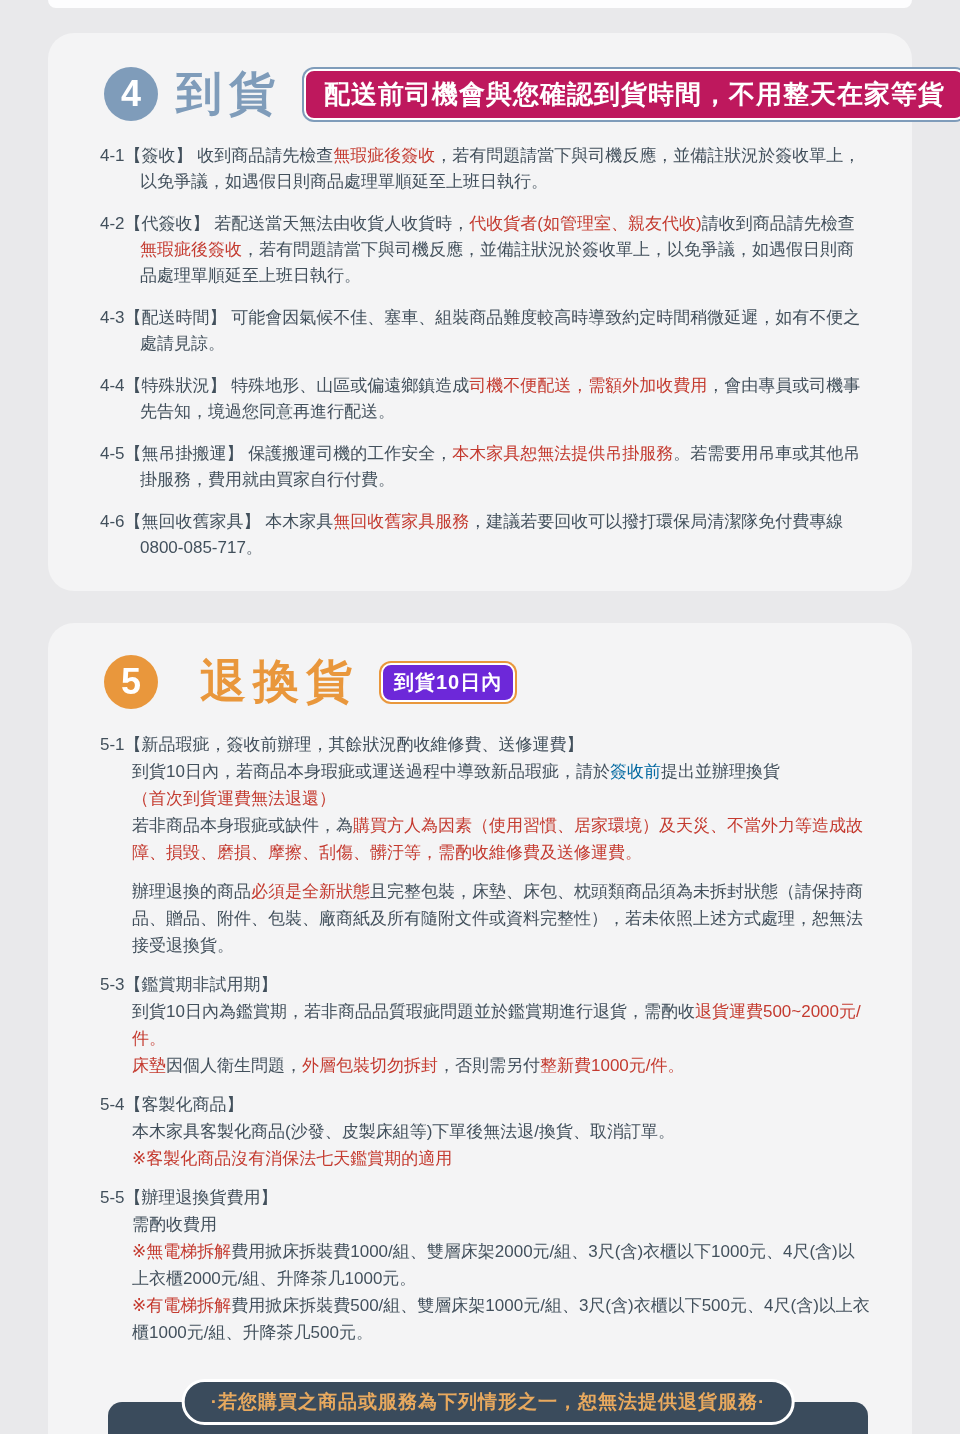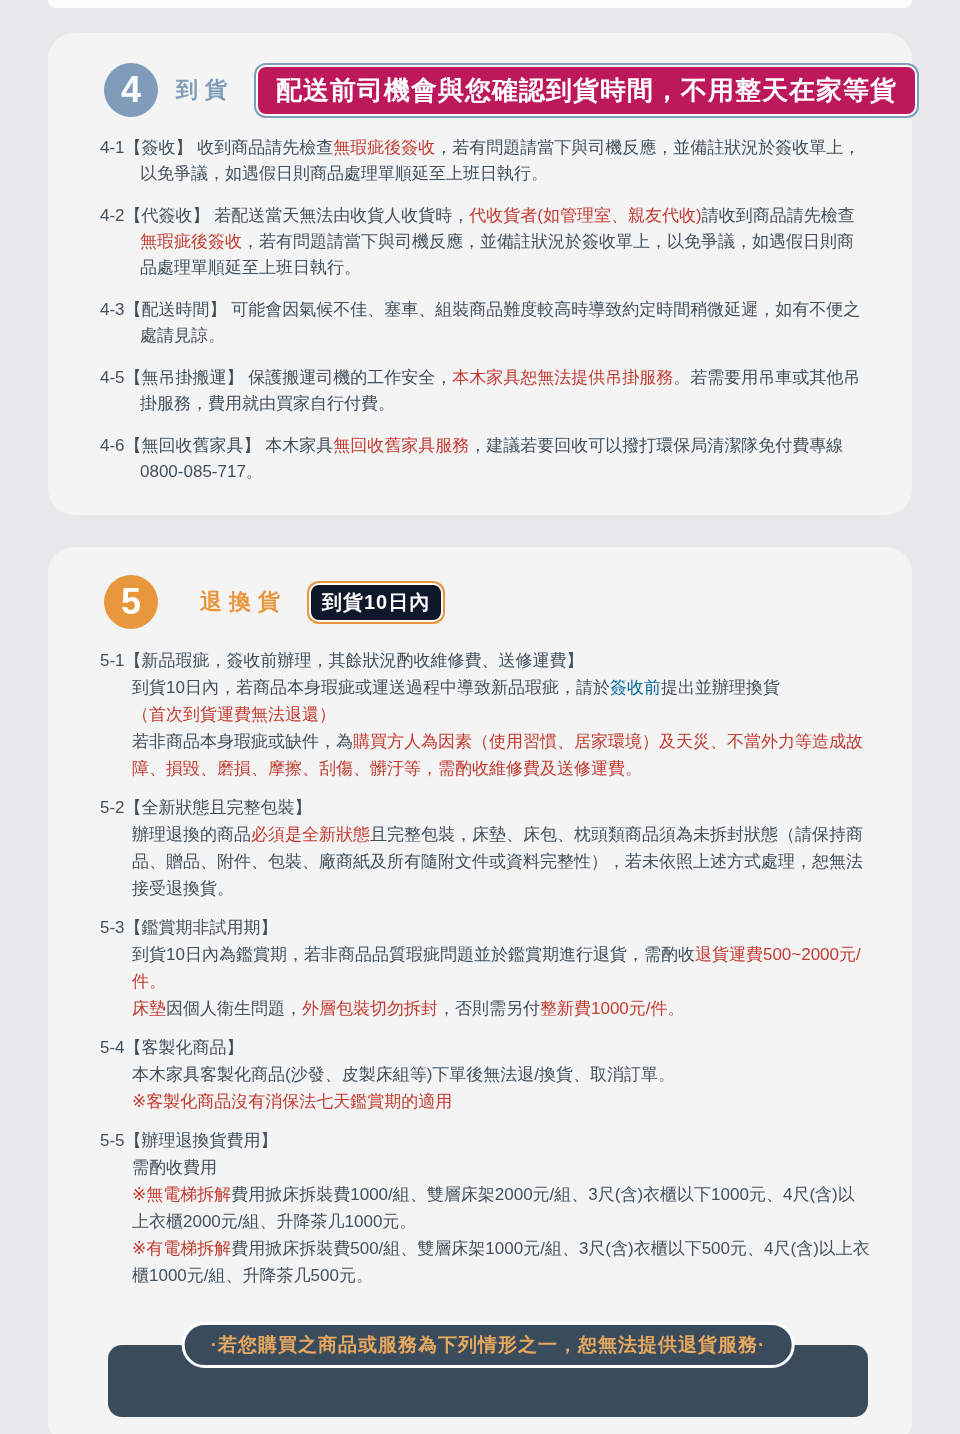--- a/index.html
+++ b/index.html
@@ -19,29 +19,29 @@
   .card-5 { margin-top:32px; padding:24px 42px 24px 52px; }
 
   .sec-header { display:flex; align-items:center; gap:18px; margin:4px 0 18px 4px; }
   .sec-num {
     width:54px; height:54px; border-radius:50%; flex:0 0 54px;
     color:#ffffff; font-size:36px; font-weight:bold;
     display:flex; align-items:center; justify-content:center;
   }
   .num-blue { background:#7f9cba; }
   .num-orange { background:#e9973c; }
-  .sec-title { font-size:22px; font-weight:bold; letter-spacing:7px; white-space:nowrap; }
+  .sec-title { font-size:46px; font-weight:bold; letter-spacing:7px; white-space:nowrap; }
   .title-blue { color:#7f9cba; }
   .title-orange { color:#e9973c;margin-left:24px; }
   .sec-badge {
     color:#ffffff; font-weight:bold; white-space:nowrap;
     border:2px solid #ffffff; border-radius:10px; margin-left:4px;
   }
   .badge-blue { background:#be185d; box-shadow:0 0 0 2px #7f9cba; font-size:26px; padding:6px 18px; letter-spacing:1px; }
-  .badge-orange { background:#0f172a; box-shadow:0 0 0 2px #e9973c; font-size:20px; padding:4px 11px; letter-spacing:1px; }
+  .badge-orange { background:#6d28d9; box-shadow:0 0 0 2px #e9973c; font-size:20px; padding:4px 11px; letter-spacing:1px; }
 
   .item4 {
     font-size:17px; line-height:26px; color:#42505c;
     padding-left:40px; text-indent:-40px; margin:0 0 16px 0;
   }
   .item4:last-child { margin-bottom:4px; }
   .item5 { margin:0 0 12px 0; }
   .item5-header { font-size:17px; line-height:27px; color:#42505c; }
   .item5 .line { font-size:17px; line-height:27px; padding-left:32px; color:#42505c; }
 
@@ -78,20 +78,23 @@
   </p>
 
   <p class="item4">
     <span class="item-label">4-2【代簽收】</span><span class="item-body"><span class="seg-n"> 若配送當天無法由收貨人收貨時，</span><span class="seg-r">代收貨者(如管理室、親友代收)</span><span class="seg-n">請收到商品請先檢查</span><span class="seg-r">無瑕疵後簽收</span><span class="seg-n">，若有問題請當下與司機反應，並備註狀況於簽收單上，以免爭議，如遇假日則商品處理單順延至上班日執行。</span></span>
   </p>
 
   <p class="item4">
     <span class="item-label">4-3【配送時間】</span><span class="item-body"><span class="seg-n"> 可能會因氣候不佳、塞車、組裝商品難度較高時導致約定時間稍微延遲，如有不便之處請見諒。</span></span>
   </p>
 
+  <p class="item4">
+    <span class="item-label">4-4【特殊狀況】</span><span class="item-body"><span class="seg-n"> 特殊地形、山區或偏遠鄉鎮造成</span><span class="seg-r">司機不便配送，需額外加收費用</span><span class="seg-n">，會由專員或司機事先告知，境過您同意再進行配送。</span></span>
+  </p>
 
   <p class="item4">
     <span class="item-label">4-5【無吊掛搬運】</span><span class="item-body"><span class="seg-n"> 保護搬運司機的工作安全，</span><span class="seg-r">本木家具恕無法提供吊掛服務</span><span class="seg-n">。若需要用吊車或其他吊掛服務，費用就由買家自行付費。</span></span>
   </p>
 
   <p class="item4">
     <span class="item-label">4-6【無回收舊家具】</span><span class="item-body"><span class="seg-n"> 本木家具</span><span class="seg-r">無回收舊家具服務</span><span class="seg-n">，建議若要回收可以撥打環保局清潔隊免付費專線0800-085-717。</span></span>
   </p>
 </div>
 </div>
@@ -106,21 +109,20 @@
   <div class="item5">
     <div class="item5-header">5-1【新品瑕疵，簽收前辦理，其餘狀況酌收維修費、送修運費】</div>
     <div class="item5-lines">
           <div class="line"><span class="seg-n">到貨10日內，若商品本身瑕疵或運送過程中導致新品瑕疵，請於</span><span class="seg-m">簽收前</span><span class="seg-n">提出並辦理換貨</span></div>
           <div class="line"><span class="seg-r">（首次到貨運費無法退還）</span></div>
           <div class="line"><span class="seg-n">若非商品本身瑕疵或缺件，為</span><span class="seg-r">購買方人為因素（使用習慣、居家環境）及天災、不當外力等造成故障、損毀、磨損、摩擦、刮傷、髒汙等，需酌收維修費及送修運費。</span></div>
         </div>
   </div>
 
   <div class="item5">
-    <div class="item5-header">5-2【全新狀態且完整包裝】</div>
     <div class="item5-lines">
           <div class="line"><span class="seg-n">辦理退換的商品</span><span class="seg-r">必須是全新狀態</span><span class="seg-n">且完整包裝，床墊、床包、枕頭類商品須為未拆封狀態（請保持商品、贈品、附件、包裝、廠商紙及所有隨附文件或資料完整性），若未依照上述方式處理，恕無法接受退換貨。</span></div>
         </div>
   </div>
 
   <div class="item5">
     <div class="item5-header">5-3【鑑賞期非試用期】</div>
     <div class="item5-lines">
           <div class="line"><span class="seg-n">到貨10日內為鑑賞期，若非商品品質瑕疵問題並於鑑賞期進行退貨，需酌收</span><span class="seg-r">退貨運費500~2000元/件。</span></div>
           <div class="line"><span class="seg-r">床墊</span><span class="seg-n">因個人衛生問題，</span><span class="seg-r">外層包裝切勿拆封</span><span class="seg-n">，否則需另付</span><span class="seg-r">整新費1000元/件。</span></div>

